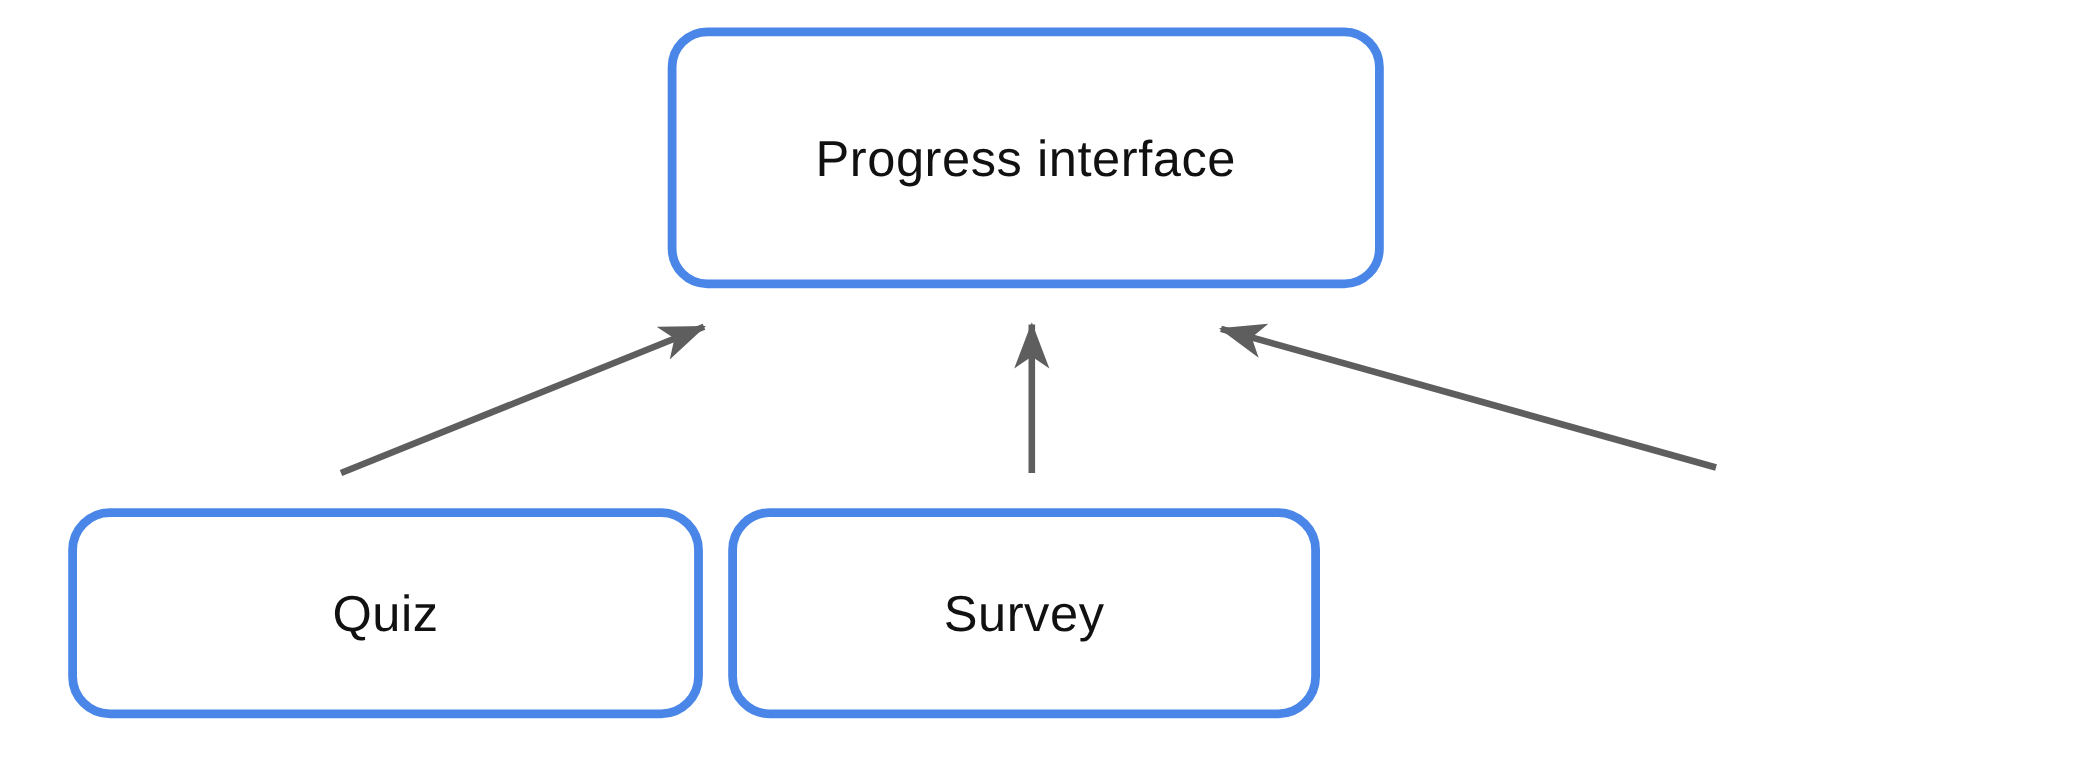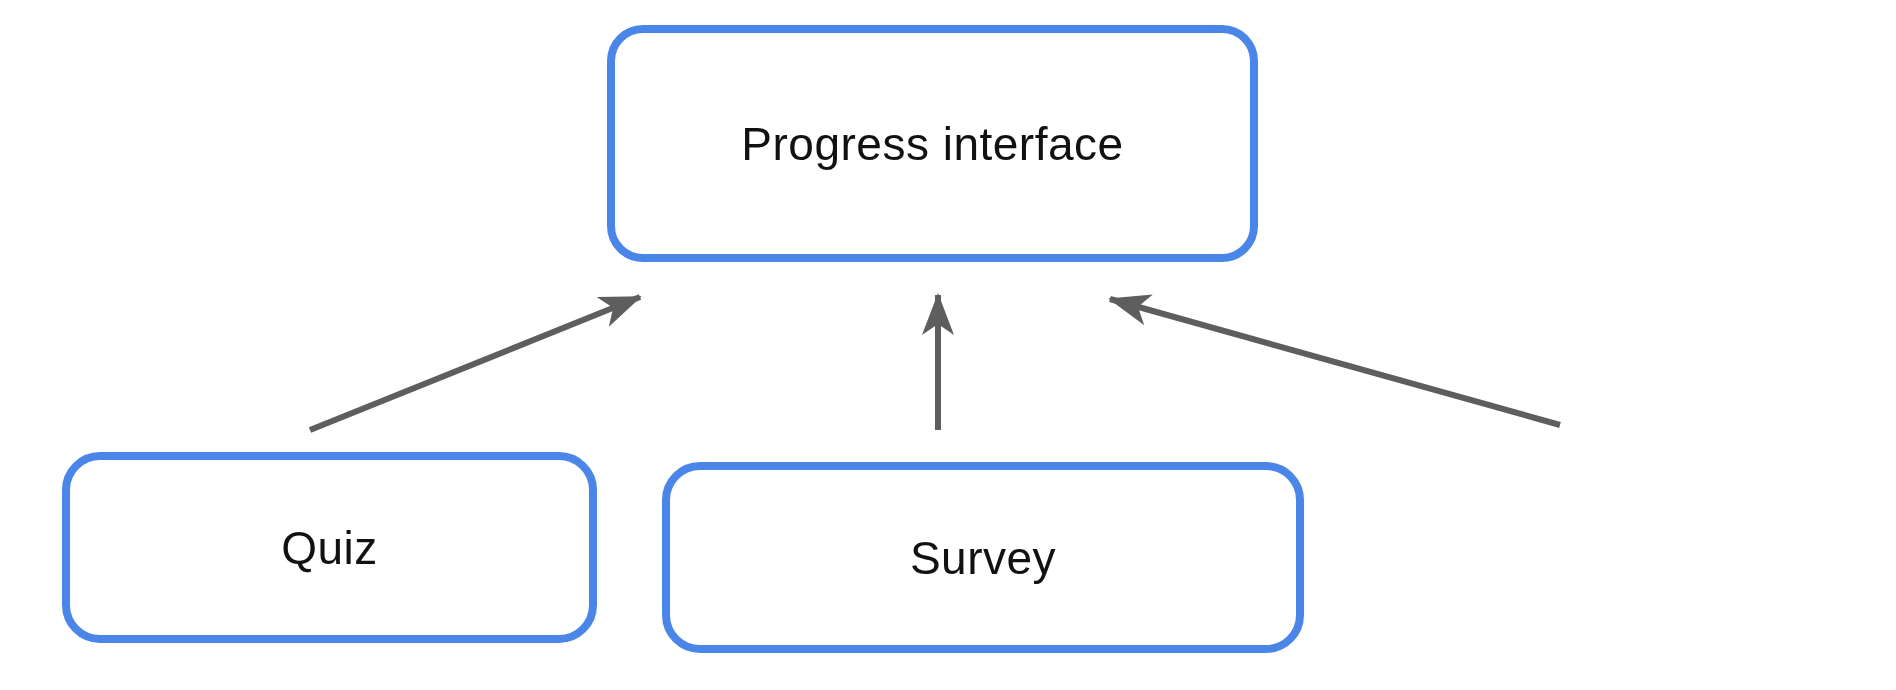--- a/index.html
+++ b/index.html
@@ -44,22 +44,22 @@
   }
   .node .node-label {
     font-size: 46px;
     font-weight: 400;
     color: var(--text-color);
     letter-spacing: 0.5px;
     white-space: nowrap;
   }
 
   .node-progress { left: 607px; top: 25px;  width: 651px; height: 237px; border-radius: 36px; }
-  .node-quiz     { left: 62px;  top: 452px; width: 535px; height: 191px; }
-  .node-survey   { left: 662px; top: 462px; width: 642px; height: 191px; }
+  .node-quiz     { left: 62px;  top: 462px; width: 577px; height: 191px; }
+  .node-survey   { left: 662px; top: 462px; width: 538px; height: 191px; }
   .node-recipe   { left: 1268px;top: 462px; width: 537px; height: 191px; }
 </style>
 </head>
 <body>
 
 <div class="canvas">
 
   <svg class="edges-layer" viewBox="0 0 1896 690" xmlns="http://www.w3.org/2000/svg">
     <defs>
       <marker id="arrowhead" markerUnits="userSpaceOnUse" markerWidth="44" markerHeight="34" refX="40" refY="16" orient="auto">

